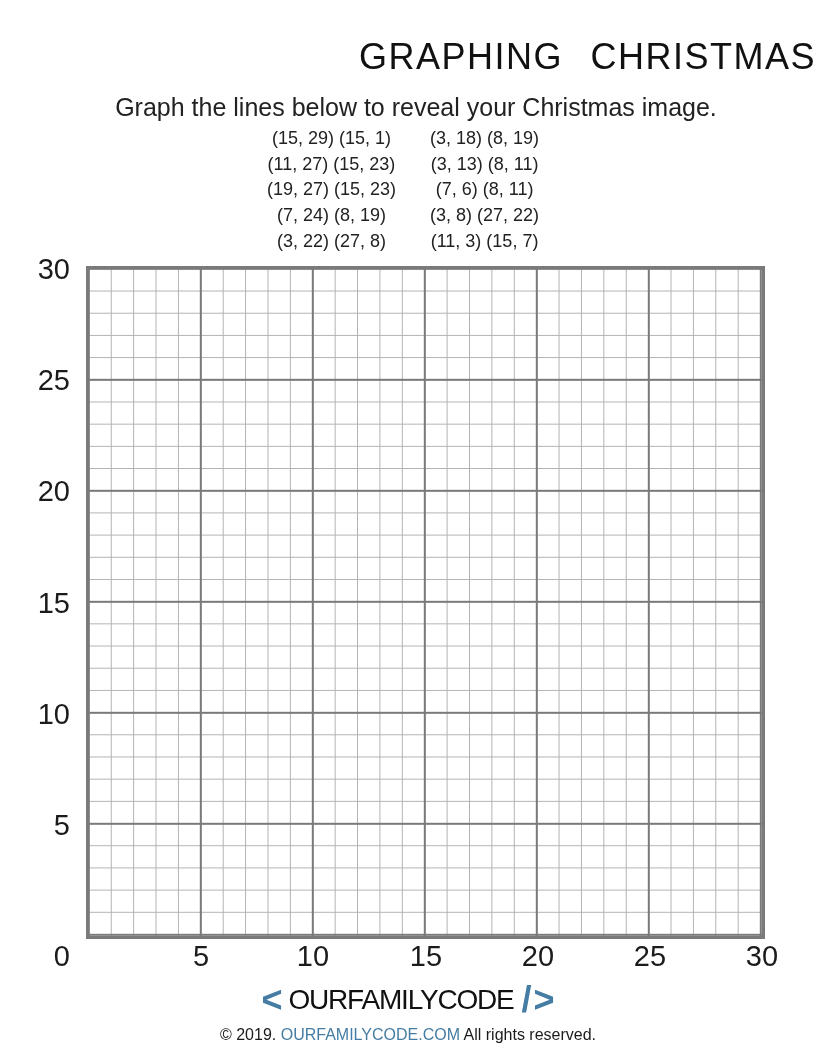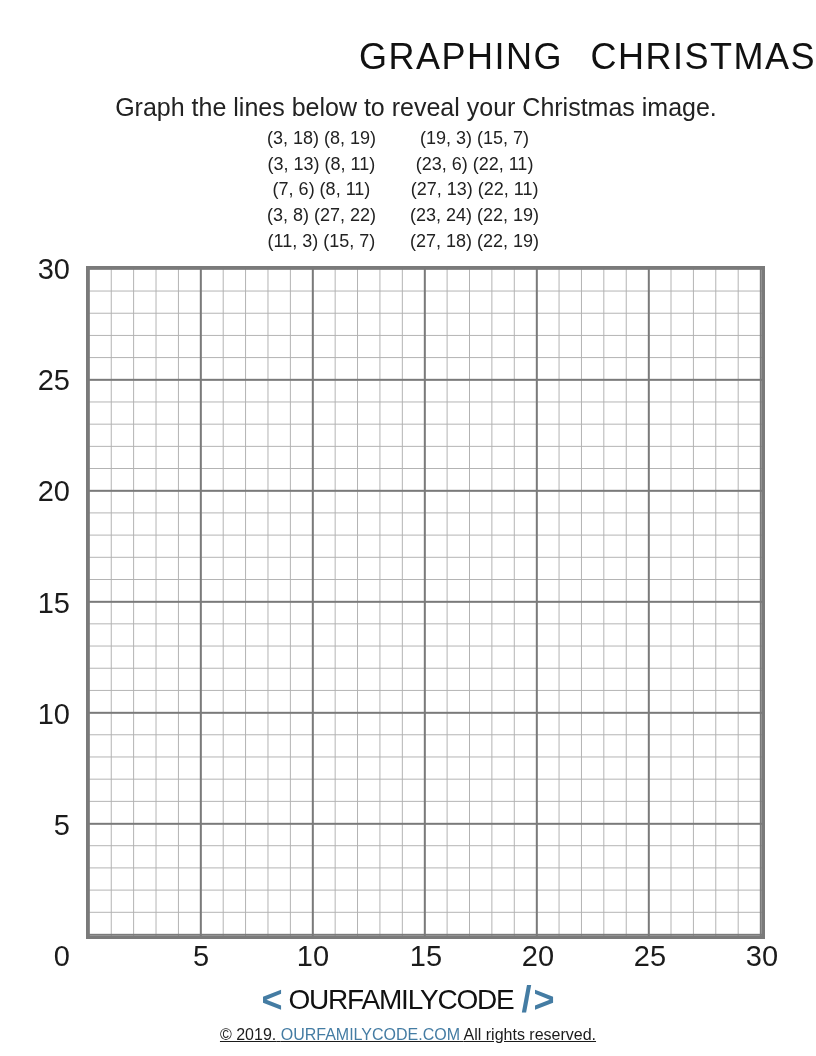--- a/index.html
+++ b/index.html
@@ -133,50 +133,49 @@
     margin-right: -4px;
   }
   .copyright {
     position: absolute;
     top: 1026px; left: 0;
     width: 100%;
     margin: 0;
     text-align: center;
     font-size: 16px;
     color: #1b1b1b;
-    text-decoration: underline;
   }
   .copyright .site {
     color: #447ca3;
     text-decoration: none;
   }
 </style>
 </head>
 <body>
 
 <div class="page">
 
   <h1 class="title">GRAPHING CHRISTMAS</h1>
   <p class="subtitle">Graph the lines below to reveal your Christmas image.</p>
 
   <section class="coords">
+    <div class="coord-col">
+      <div>(15, 29) (15, 1)</div>
+      <div>(11, 27) (15, 23)</div>
+      <div>(19, 27) (15, 23)</div>
+      <div>(7, 24) (8, 19)</div>
+      <div>(3, 22) (27, 8)</div>
+    </div>
     <div class="coord-col">
       <div>(3, 18) (8, 19)</div>
       <div>(3, 13) (8, 11)</div>
       <div>(7, 6) (8, 11)</div>
       <div>(3, 8) (27, 22)</div>
       <div>(11, 3) (15, 7)</div>
     </div>
-    <div class="coord-col">
-      <div>(19, 3) (15, 7)</div>
-      <div>(23, 6) (22, 11)</div>
-      <div>(27, 13) (22, 11)</div>
-      <div>(23, 24) (22, 19)</div>
-      <div>(27, 18) (22, 19)</div>
-    </div>
   </section>
 
   <div class="grid"></div>
 
   <div class="ytick" style="top:254px">30</div>
   <div class="ytick" style="top:365px">25</div>
   <div class="ytick" style="top:476px">20</div>
   <div class="ytick" style="top:588px">15</div>
   <div class="ytick" style="top:699px">10</div>
   <div class="ytick" style="top:810px">5</div>

